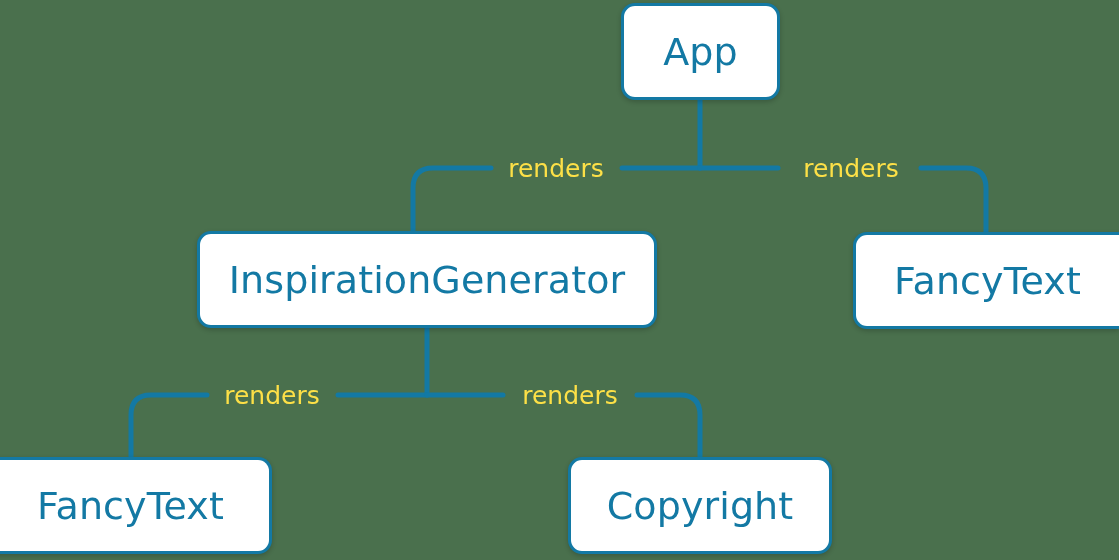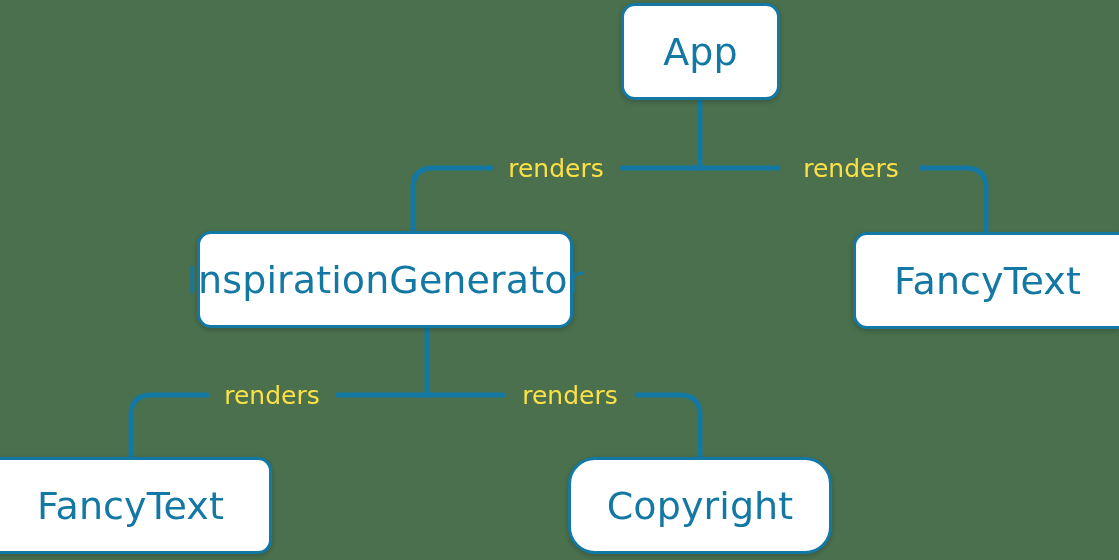--- a/index.html
+++ b/index.html
@@ -49,24 +49,24 @@
     color: #fde047;
     font-size: 25px;
     line-height: 1;
     white-space: nowrap;
     transform: translate(-50%, -50%);
     z-index: 4;
     font-family: "DejaVu Sans", sans-serif;
   }
   
   #node-app          { left: 621px; top: 3px;   width: 159px; height: 97px; align-items: center; }
-  #node-inspiration  { left: 197px; top: 231px; width: 376px; height: 97px; }
+  #node-inspiration  { left: 197px; top: 231px; width: 460px; height: 97px; }
   #node-fancytext-right { left: 853px; top: 232px; width: 266px; height: 97px; border-right-width: 0; border-top-right-radius: 0; border-bottom-right-radius: 0; }
   #node-fancytext-left  { left: -8px; top: 457px; width: 280px; height: 97px; border-left-width: 0; border-top-left-radius: 0; border-bottom-left-radius: 0; }
-  #node-copyright    { left: 568px; top: 457px; width: 264px; height: 97px; border-radius: 27px; }
+  #node-copyright    { left: 568px; top: 457px; width: 264px; height: 97px; }
 </style>
 </head>
 <body>
 
 <div id="stage">
 
   <svg id="edges" viewBox="0 0 1119 560" width="1119" height="560">
     <g fill="none" stroke="#1379a4" stroke-width="5" stroke-linecap="round">
 
       <path d="M700,100 L700,168"></path>

